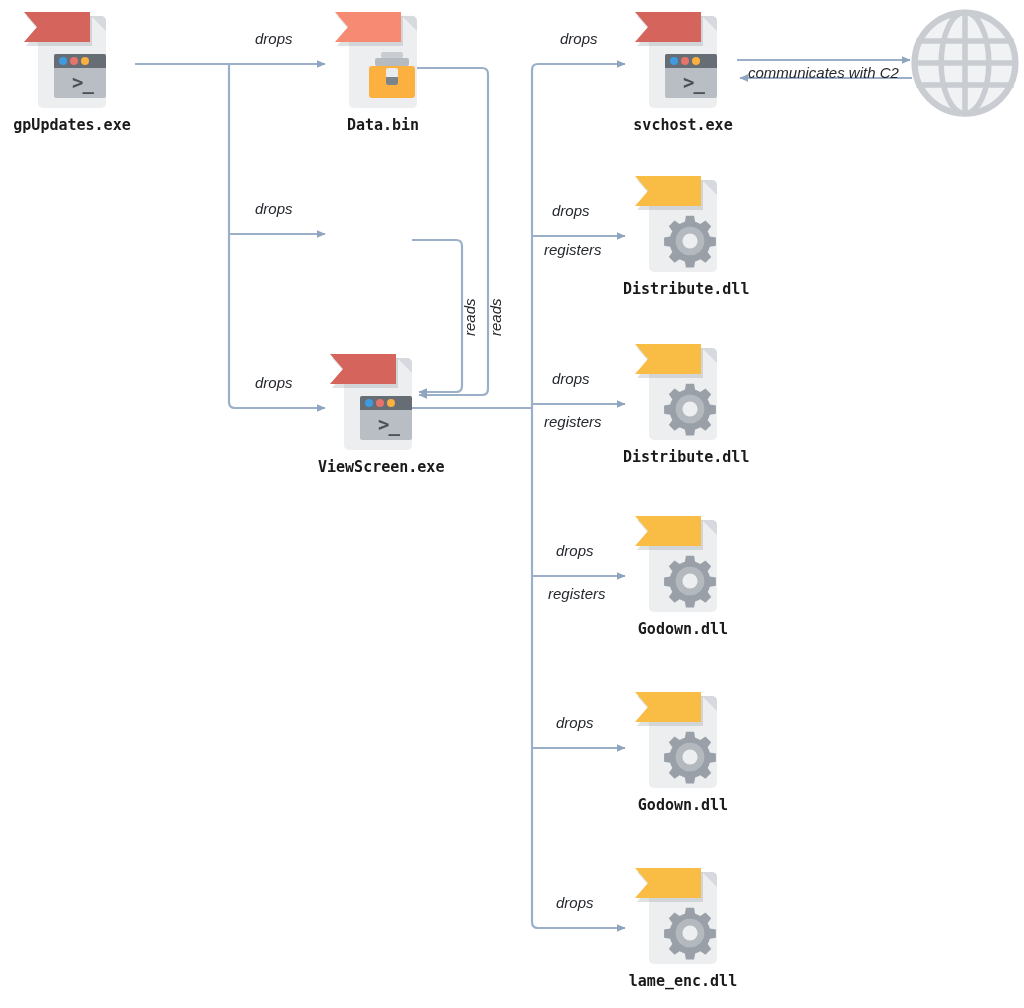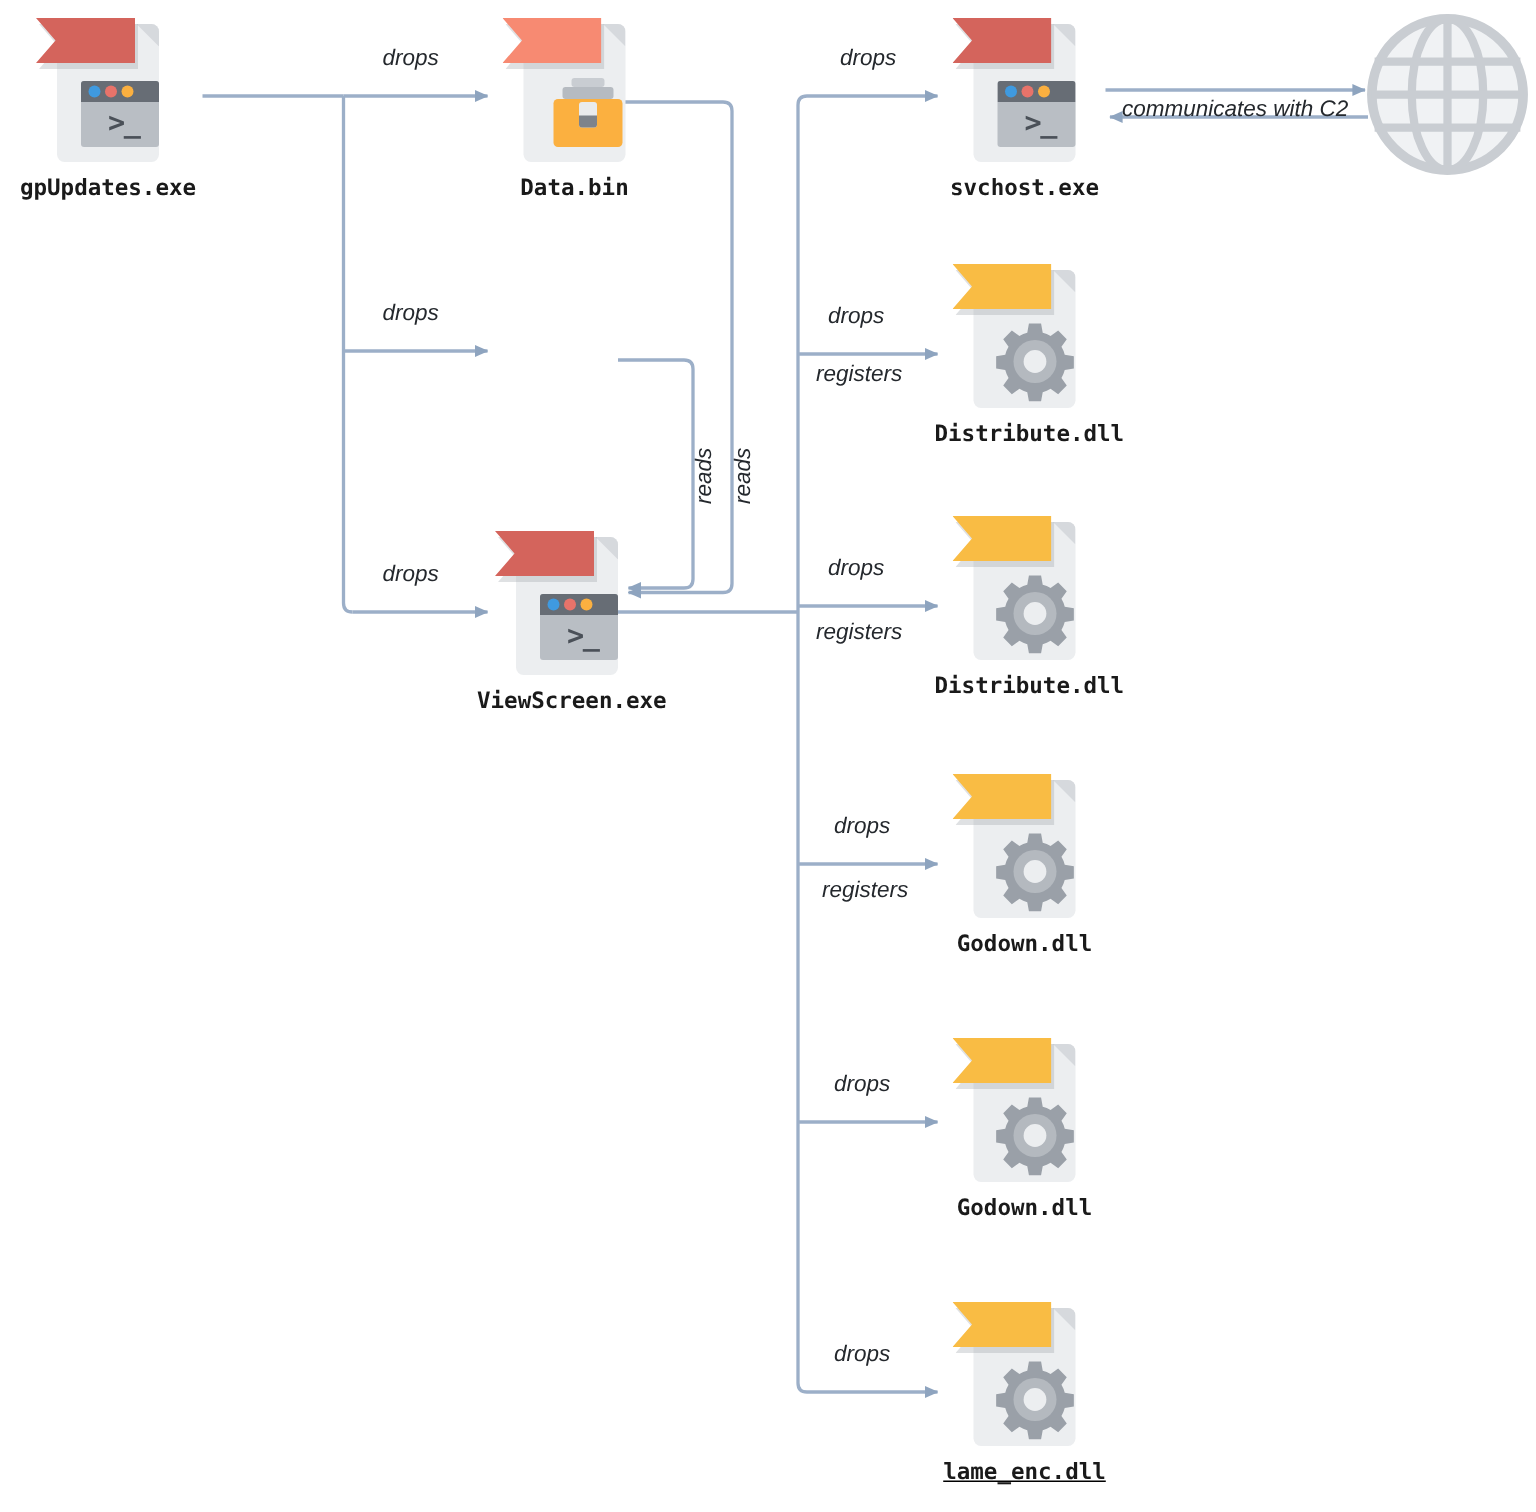--- a/index.html
+++ b/index.html
@@ -377,21 +377,21 @@
       <div class="ribbon" style="background:#f9bc44;"></div>
       <svg class="gear" viewBox="0 0 64 64">
         <path fill="#9aa0a8" d="M27.2,2 h9.6 l1.3,7.2 a23,23 0 0 1 6.2,2.6 l6,-4.2 l6.8,6.8 l-4.2,6 a23,23 0 0 1 2.6,6.2 l7.2,1.3 v9.6 l-7.2,1.3 a23,23 0 0 1 -2.6,6.2 l4.2,6 l-6.8,6.8 l-6,-4.2 a23,23 0 0 1 -6.2,2.6 l-1.3,7.2 h-9.6 l-1.3,-7.2 a23,23 0 0 1 -6.2,-2.6 l-6,4.2 l-6.8,-6.8 l4.2,-6 a23,23 0 0 1 -2.6,-6.2 l-7.2,-1.3 v-9.6 l7.2,-1.3 a23,23 0 0 1 2.6,-6.2 l-4.2,-6 l6.8,-6.8 l6,4.2 a23,23 0 0 1 6.2,-2.6 z"></path>
         <circle cx="32" cy="32" r="17" fill="#b4b9bf"></circle>
         <circle cx="32" cy="32" r="9" fill="#eceef0"></circle>
       </svg>
     </div>
     <div class="file-label">Godown.dll</div>
   </div>
 
-  <div class="node" style="left:623px; top:864px;text-decoration:underline;">
+  <div class="node" style="left:623px; top:864px;">
     <div class="glyph">
       <div class="ribbon-shadow"></div>
       <div class="page">
         <div class="page-fold"></div>
       </div>
       <div class="ribbon" style="background:#f9bc44;"></div>
       <svg class="gear" viewBox="0 0 64 64">
         <path fill="#9aa0a8" d="M27.2,2 h9.6 l1.3,7.2 a23,23 0 0 1 6.2,2.6 l6,-4.2 l6.8,6.8 l-4.2,6 a23,23 0 0 1 2.6,6.2 l7.2,1.3 v9.6 l-7.2,1.3 a23,23 0 0 1 -2.6,6.2 l4.2,6 l-6.8,6.8 l-6,-4.2 a23,23 0 0 1 -6.2,2.6 l-1.3,7.2 h-9.6 l-1.3,-7.2 a23,23 0 0 1 -6.2,-2.6 l-6,4.2 l-6.8,-6.8 l4.2,-6 a23,23 0 0 1 -2.6,-6.2 l-7.2,-1.3 v-9.6 l7.2,-1.3 a23,23 0 0 1 2.6,-6.2 l-4.2,-6 l6.8,-6.8 l6,4.2 a23,23 0 0 1 6.2,-2.6 z"></path>
         <circle cx="32" cy="32" r="17" fill="#b4b9bf"></circle>
         <circle cx="32" cy="32" r="9" fill="#eceef0"></circle>

